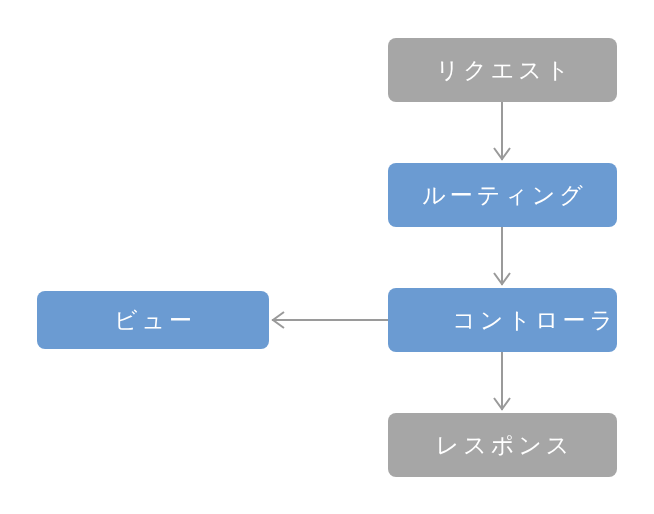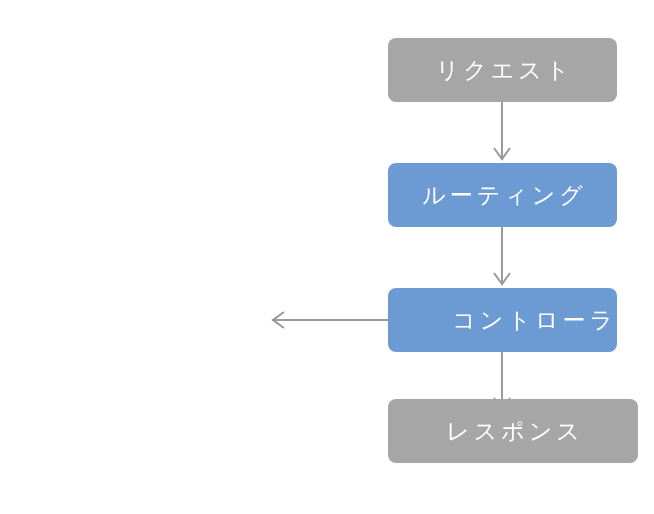--- a/index.html
+++ b/index.html
@@ -90,18 +90,21 @@
   </div>
 
   <div class="node node-blue" style="left:388px; top:163px; width:229px; height:64px;">
     <span>ルーティング</span>
   </div>
 
   <div class="node node-blue" style="left:388px; top:288px; width:229px; height:64px;justify-content:flex-end;">
     <span>コントローラ</span>
   </div>
 
+  <div class="node node-blue" style="left:37px; top:291px; width:232px; height:58px;">
+    <span>ビュー</span>
+  </div>
 
-  <div class="node node-gray" style="left:388px; top:399px; width:250px; height:64px;">
+  <div class="node node-gray" style="left:388px; top:413px; width:229px; height:64px;">
     <span>レスポンス</span>
   </div>
 
 </div>
 
 </body></html>

